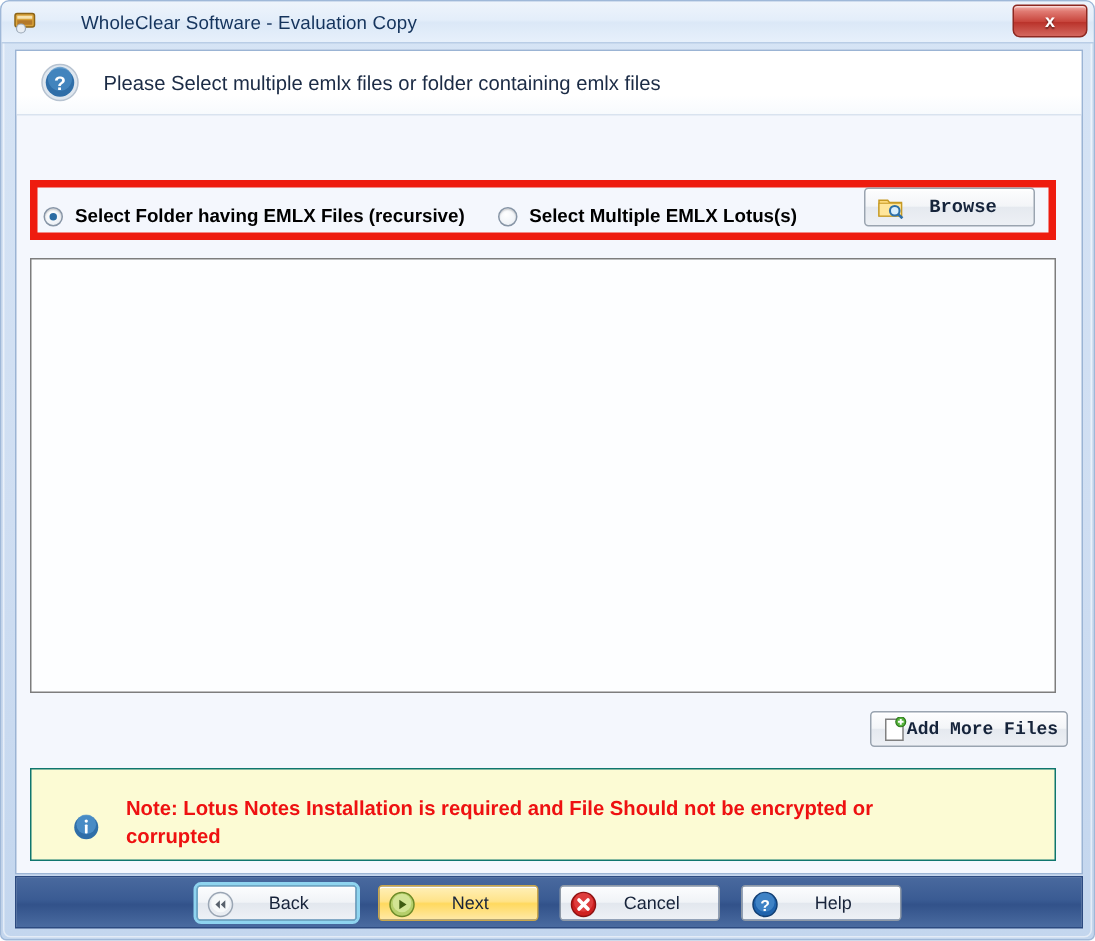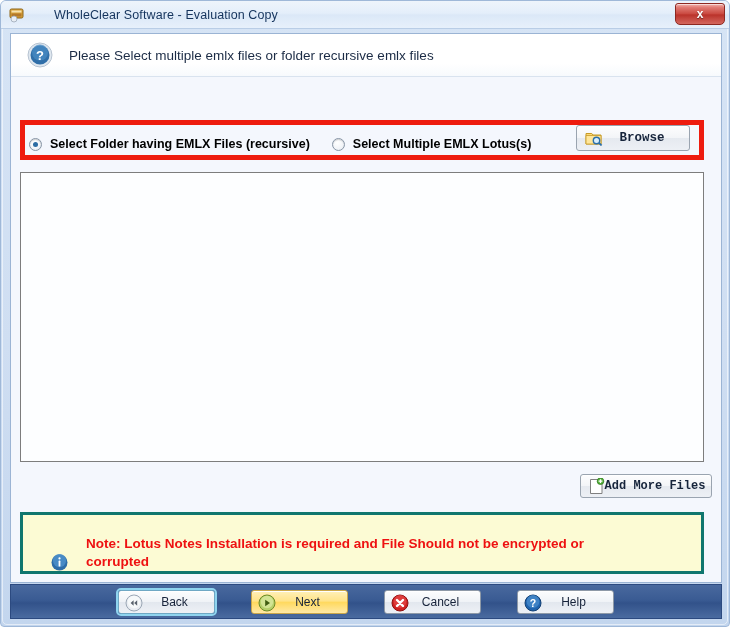--- a/index.html
+++ b/index.html
@@ -199,23 +199,23 @@
   .addmore-btn .icon-wrap { position: absolute; left: 8px; top: 3px; }
   .addmore-btn .btn-label { margin-left: 18px; }
 
   
   .notebox {
     position: absolute;
     left: 9px; top: 478px;
     width: 684px; height: 62px;
     box-sizing: border-box;
     background: #fcfbd4;
-    border: 3px solid #0f766e;
-    display: flex;
-    align-items: flex-end;
+    border: 1px solid #0f766e;
+    display: flex;
+    align-items: center;
     padding: 11px 14px 0 0;
   }
   .note-icon {
     margin-left: 28px;
     margin-top: 6px;
     width: 17px; height: 17px;
     flex: none;
   }
   .note-text {
     margin-left: 18px;
@@ -234,22 +234,22 @@
     box-sizing: border-box;
     background: linear-gradient(to bottom, #49699e 0%, #3a5b93 45%, #32528a 55%, #4a6ba0 100%);
     border: 1px solid #2c4a80;
     display: flex;
     align-items: center;
     justify-content: center;
   }
   .footer-inner { display: flex; align-items: center; }
   .fbtn {
     box-sizing: border-box;
-    width: 97px; height: 24px;
-    margin: 0 18px;
+    width: 107px; height: 24px;
+    margin: 0 7px;
     border: 1px solid #8e99a7;
     border-radius: 3px;
     background: linear-gradient(to bottom, #fcfdfe 0%, #f0f3f7 48%, #e2e7ee 50%, #eef1f6 100%);
     display: flex;
     align-items: center;
     position: relative;
     font-size: 12px;
     color: #17233a;
     box-shadow: inset 0 1px 0 #ffffff;
   }
@@ -297,21 +297,21 @@
 
     <div class="header">
       <div class="header-icon">
         <svg width="26" height="26" viewBox="0 0 26 26">
           <circle cx="13" cy="13" r="12" fill="#dfe7ef" stroke="#b7c3d1" stroke-width="1"></circle>
           <circle cx="13" cy="13" r="9.5" fill="#2f6ea8"></circle>
           <circle cx="13" cy="10.5" r="8" fill="#4a8cc4" opacity="0.75"></circle>
           <text x="13" y="18" font-family="Liberation Sans, sans-serif" font-size="13" font-weight="bold" fill="#ffffff" text-anchor="middle">?</text>
         </svg>
       </div>
-      <div class="header-text">Please Select multiple emlx files or folder recursive emlx files</div>
+      <div class="header-text">Please Select multiple emlx files or folder containing emlx files</div>
     </div>
 
     <div class="redbox"></div>
 
     <div class="option-row">
       <span class="radio checked"></span>
       <span class="radio-label">Select Folder having EMLX Files (recursive)</span>
       <span class="radio-gap"></span>
       <span class="radio"></span>
       <span class="radio-label">Select Multiple EMLX Lotus(s)</span>

